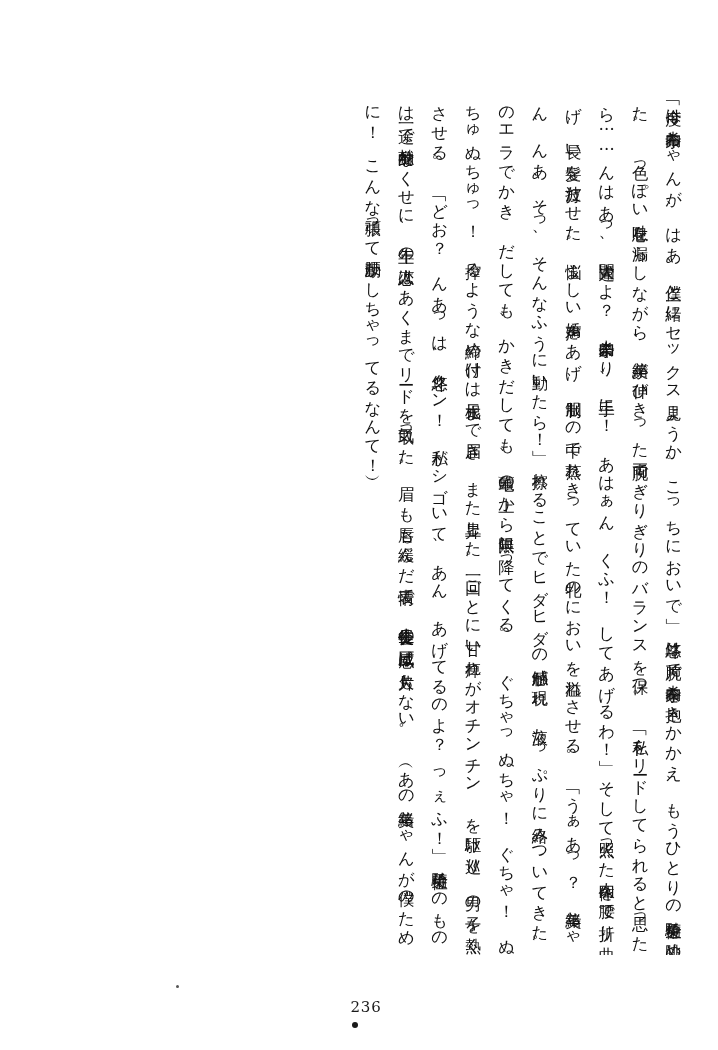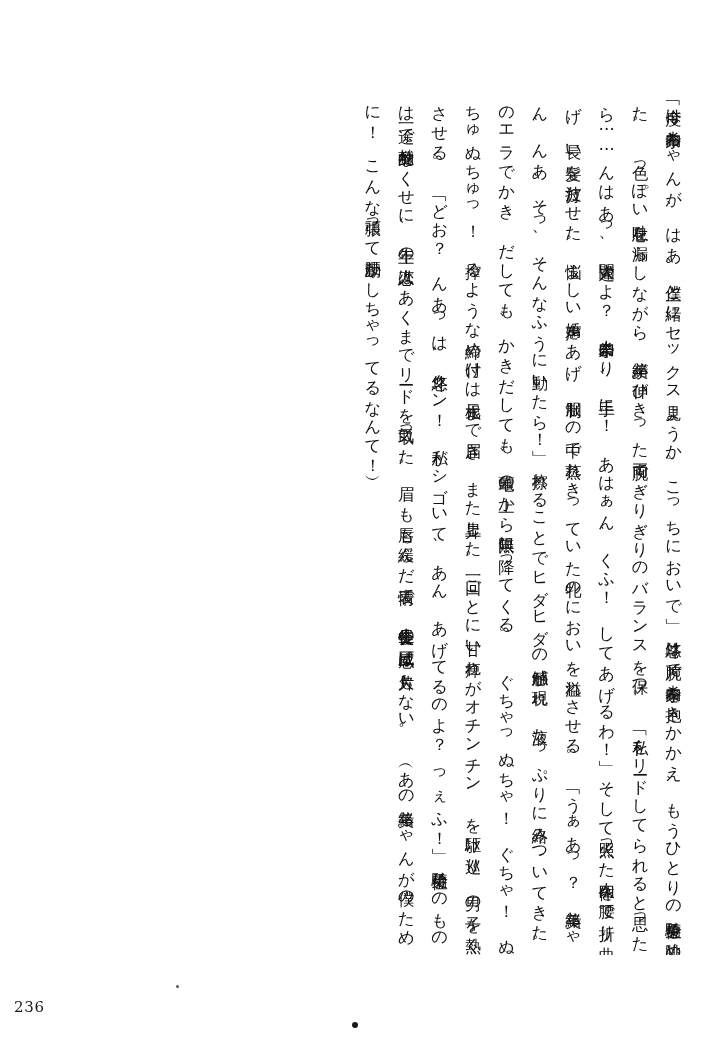--- a/index.html
+++ b/index.html
@@ -41,21 +41,21 @@
     font-family: "DejaVu Serif", "Liberation Serif", serif;
     font-weight: 500;
     color: #121212;
   }
 
   .footer {
     position: absolute;
     bottom: 22px;
     left: 0;
     right: 0;
-    text-align: left;
+    text-align: center;
     font-family: "DejaVu Serif", "Liberation Serif", serif;
   }
 
   .page-number {
     font-size: 15px;
     color: #1a1a1a;
     letter-spacing: 0.05em;
     display: block;
     margin-bottom: 6px;
     margin-left: 14px;

